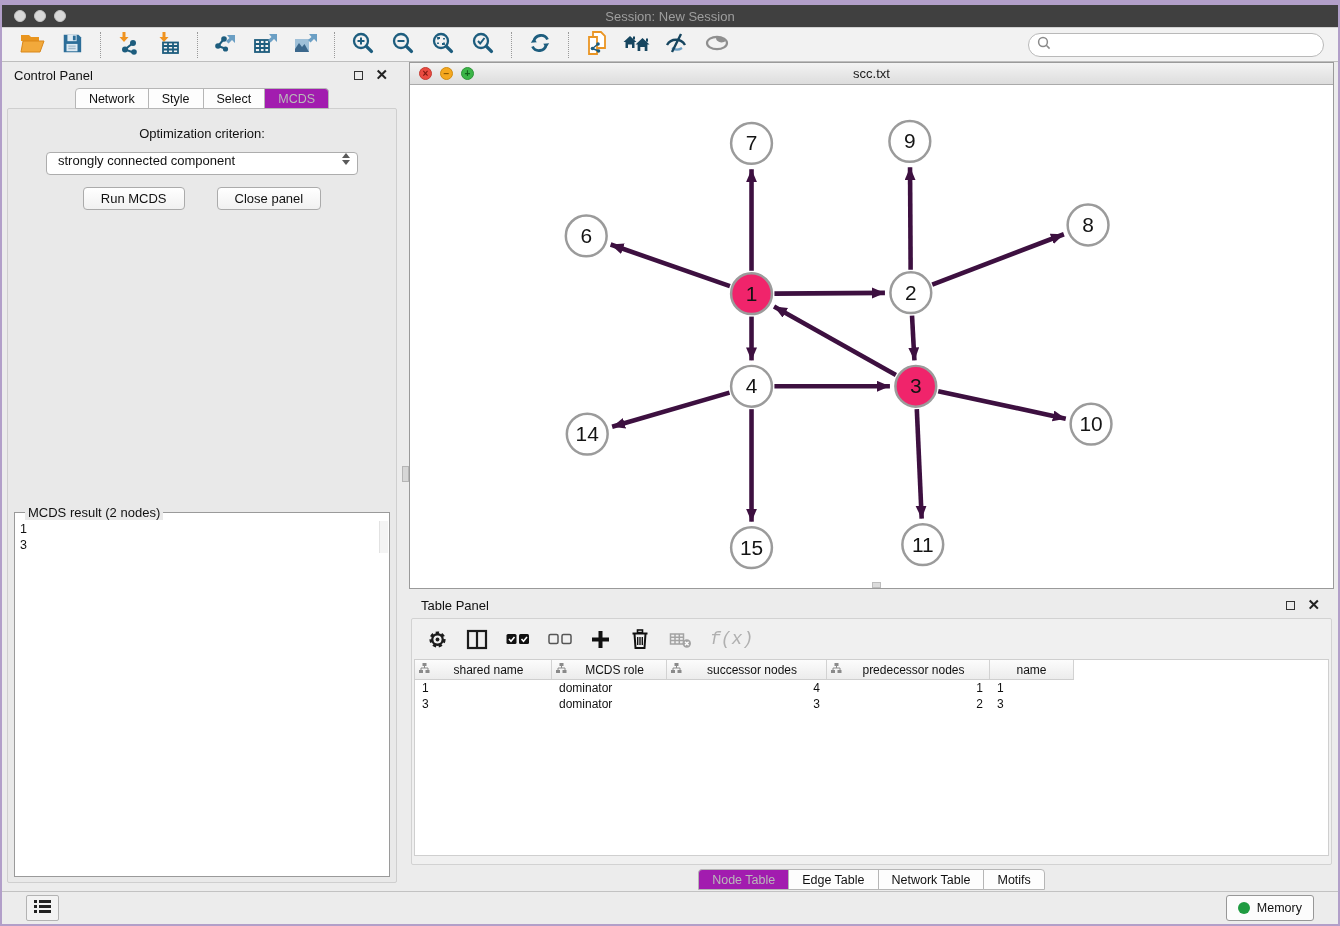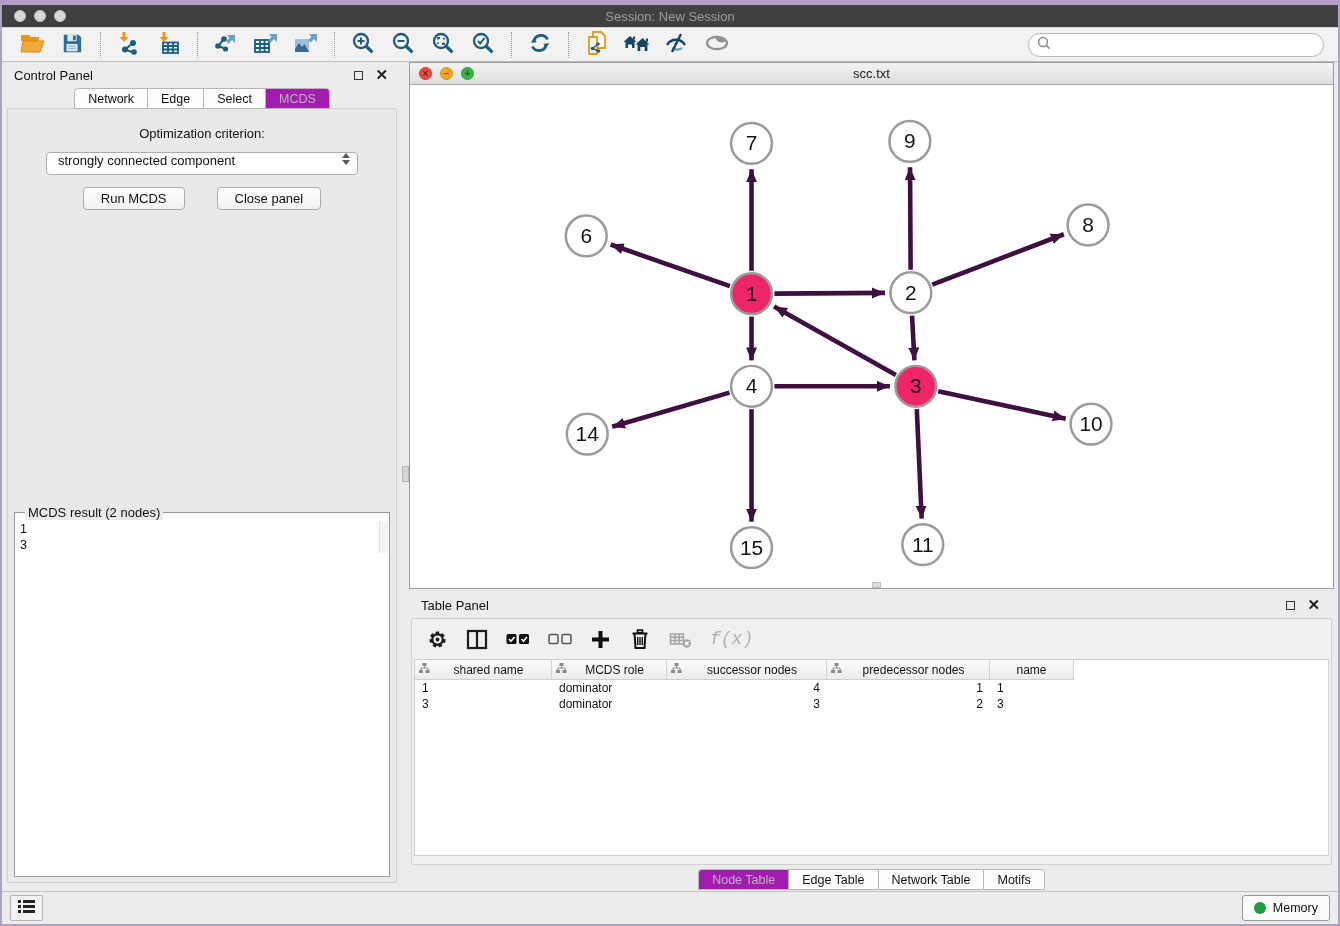--- a/index.html
+++ b/index.html
@@ -72,21 +72,21 @@
   .tp-tbtn { display:flex; align-items:center; justify-content:center; }
   .fx { font-family:Liberation Mono, monospace; font-style:italic; font-size:18px; color:#b0b0b0; }
   .tbl-box { flex:1; margin:0 2px 8px 2px; background:#fff; border:1px solid #cfcfcf; overflow:hidden; }
   .thead { display:flex; height:20px; border-bottom:1px solid #cfcfcf; width:fit-content; }
   .th { display:flex; align-items:center; font-size:12px; color:#111; background:linear-gradient(#fcfcfc,#ececec); border-right:1px solid #d2d2d2; padding:0 4px; }
   .th .lbl { flex:1; text-align:center; }
   .tr { display:flex; height:16px; align-items:center; font-size:12px; color:#111; }
   .td { padding:0 7px; overflow:hidden; }
   .tp-tabs { align-items:flex-end; height:26px; padding-bottom:1px; }
   
-  .statusbar { height:33px; border-top:1px solid #c2c2c2; background:#ececec; display:flex; align-items:center; padding:0 8px; }
+  .statusbar { height:33px; border-top:1px solid #c2c2c2; background:#ececec; display:flex; align-items:center; padding:0 24px; }
   .list-btn { width:33px; height:26px; border:1px solid #b3b3b3; background:#f3f3f3; border-radius:2px; display:flex; align-items:center; justify-content:center; }
   .memory-btn { margin-left:auto; height:26px; border:1px solid #979797; border-radius:3px; background:#fcfcfc; display:flex; align-items:center; gap:7px; padding:0 11px; font-size:12.5px; color:#111; }
   .memdot { width:12px; height:12px; border-radius:50%; background:#1f9b41; }
 </style>
 </head>
 <body>
 
 <div class="titlebar">
   <div class="lights">
     <span class="light"></span>
@@ -267,21 +267,21 @@
 <div class="main">
 
   <div class="control-panel">
     <div class="panel-header">
       <span class="panel-title">Control Panel</span>
       <span class="float-ico"></span>
       <span class="close-ico">✕</span>
     </div>
     <div class="cp-tabs" id="cp-tabs">
         <div class="tab">Network</div>
-        <div class="tab">Edge</div>
+        <div class="tab">Style</div>
         <div class="tab">Select</div>
         <div class="tab sel">MCDS</div>
       </div>
     <div class="cp-body">
       <div class="opt-label">Optimization criterion:</div>
       <div class="selectbox">
         <span class="val">strongly connected component</span>
         <span class="chev">
             <i class="up"></i>
             <i class="dn"></i>

